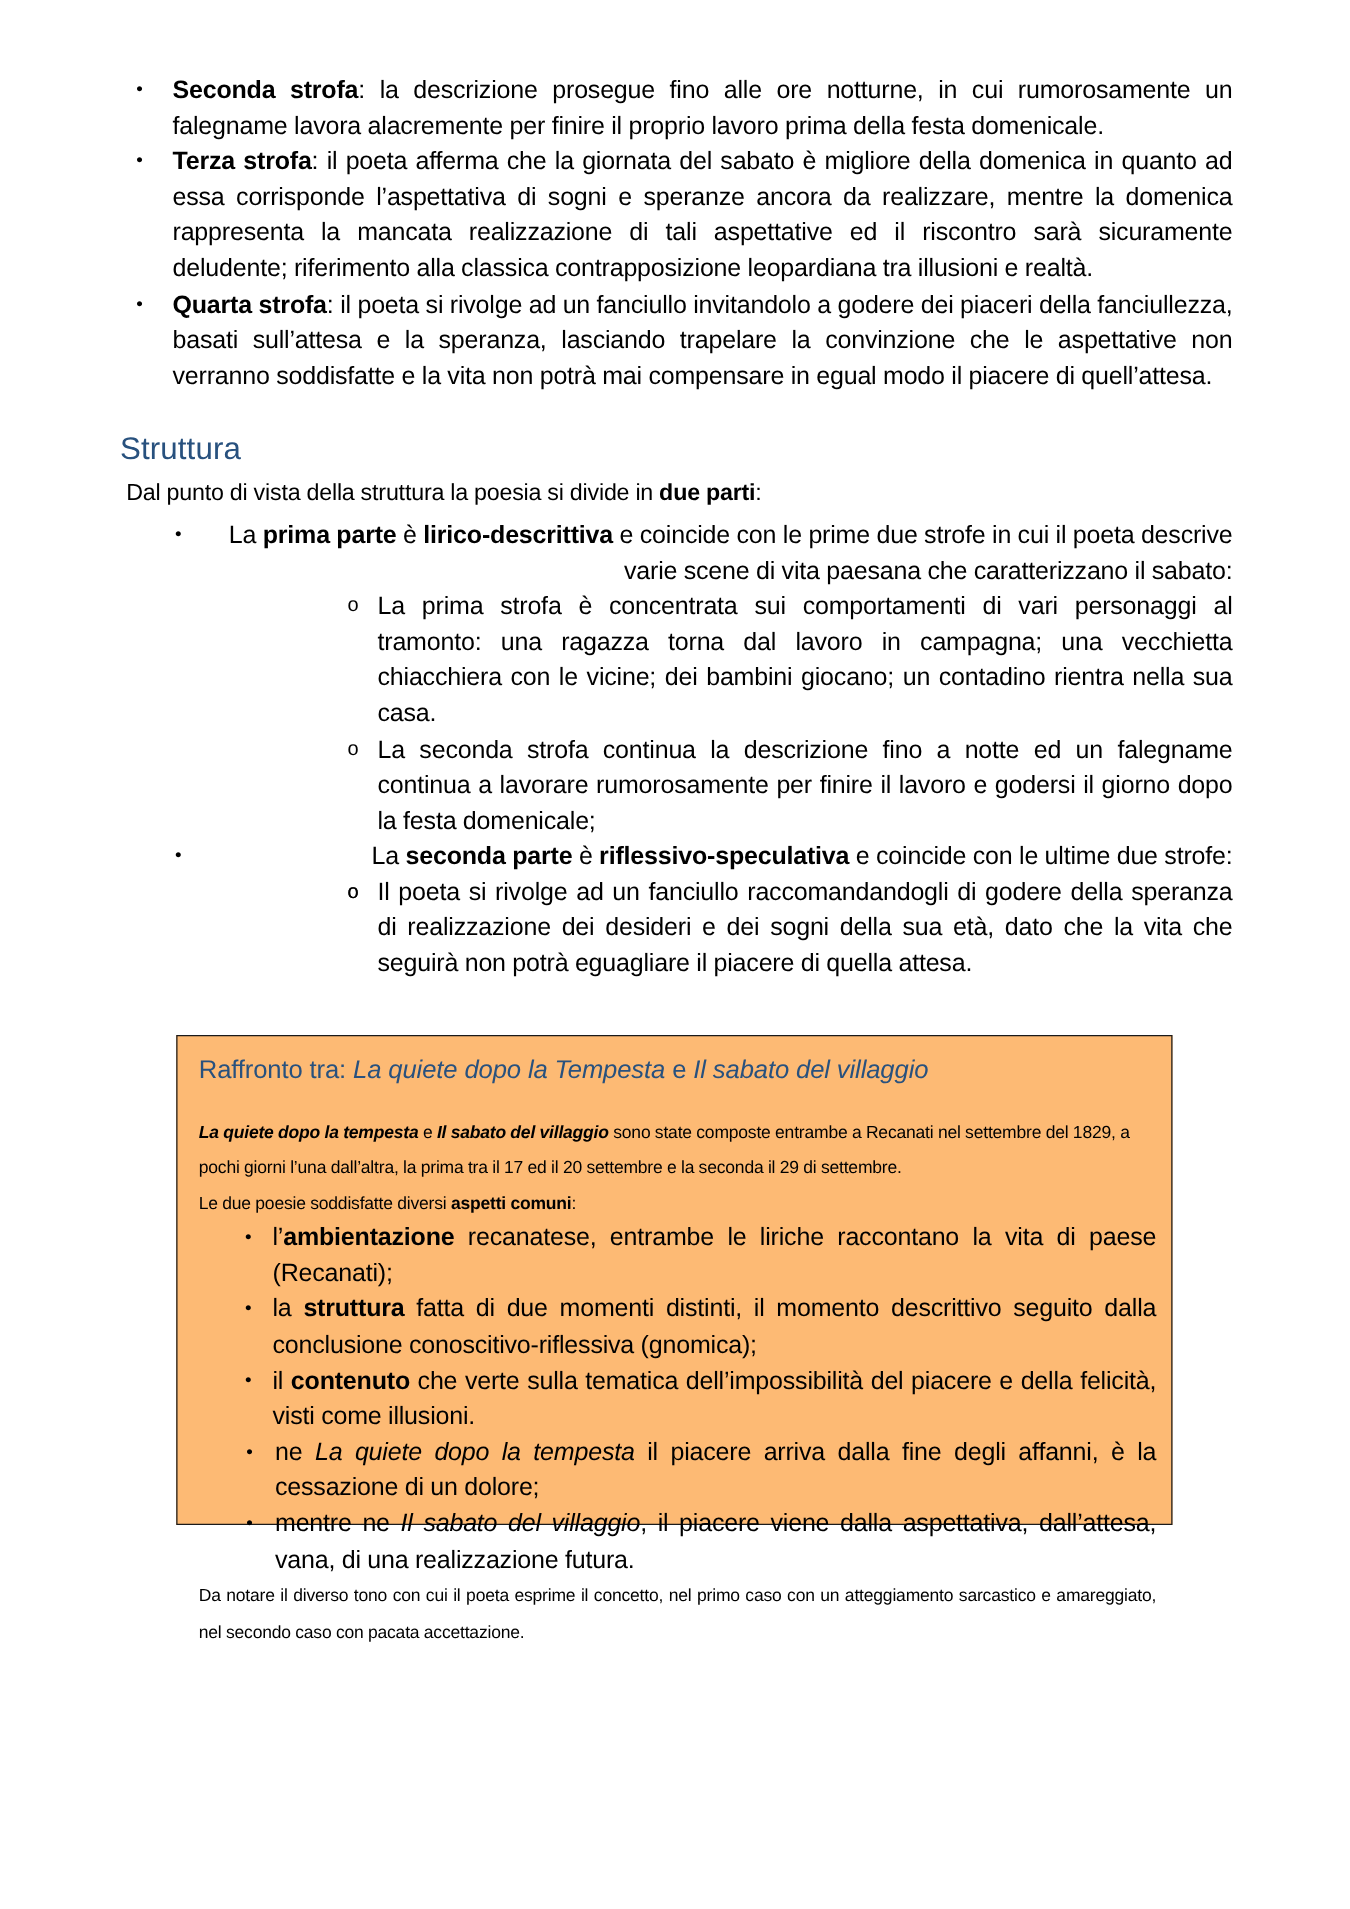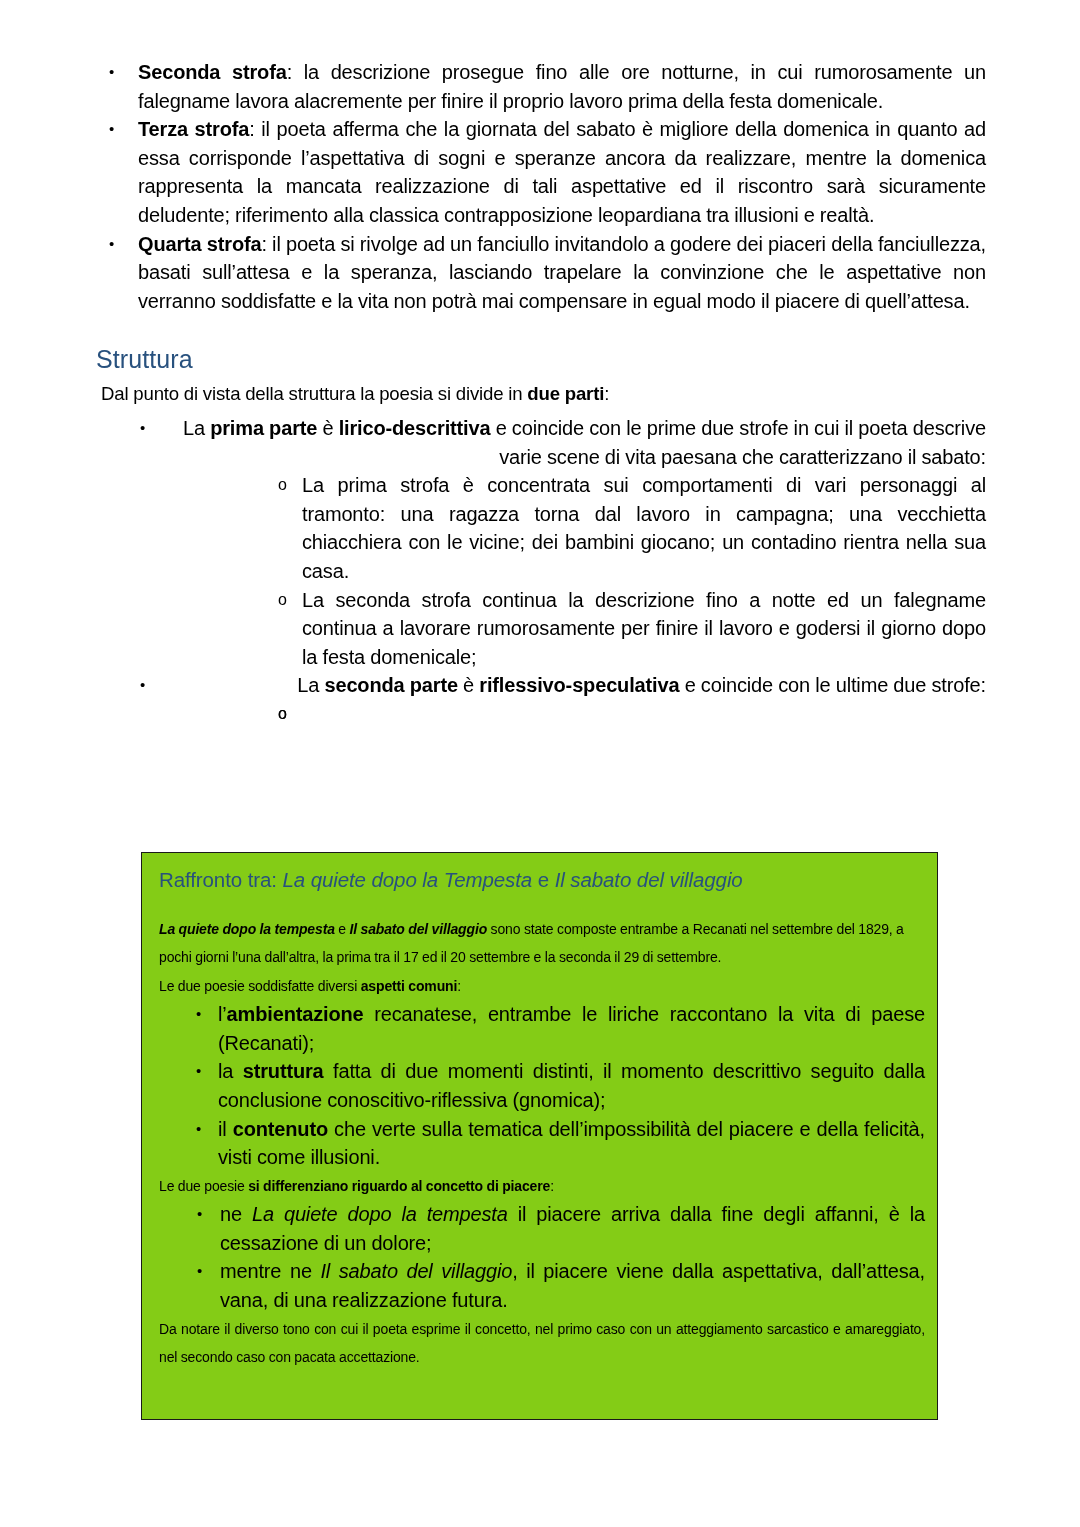--- a/index.html
+++ b/index.html
@@ -96,26 +96,26 @@
     font-weight: normal;
     margin: 0;
     letter-spacing: 0.1px;
   }
   .gap-md { height: 28px; }
 
   
   .cmp-box {
     position: absolute;
     left: 141px;
-    top: 852px;
+    top: 828px;
     width: 797px;
-    height: 568px;
+    height: 392px;
     border: 1.4px solid #1a1a1a;
     box-sizing: border-box;
-    background: #84cc16;
+    background: #fdba74;
   }
   .cmp-inner {
     position: absolute;
     left: 17px;
     top: 12px;
     right: 12px;
   }
   .cmp-title {
     font-family: "Liberation Sans", "DejaVu Sans", sans-serif;
     font-size: 20.5px;
@@ -193,20 +193,21 @@
       <li class="item l2">
         <span class="marker disc">•</span>
         <div class="itext nojust"><span>La </span><b>seconda parte</b><span> è </span><b>riflessivo-speculativa</b><span> e coincide con le ultime due strofe:</span></div>
 
         <ul class="lvl3">
           <li class="item l3">
             <span class="marker circ">o</span>
           </li>
           <li class="item l3">
             <span class="marker circ">o</span>
+            <div class="itext">Il poeta si rivolge ad un fanciullo raccomandandogli di godere della speranza di realizzazione dei desideri e dei sogni della sua età, dato che la vita che seguirà non potrà eguagliare il piacere di quella attesa.</div>
           </li>
         </ul>
       </li>
     </ul>
 
   </div>
 
   <div class="cmp-box">
     <div class="cmp-inner">
 
@@ -226,21 +227,20 @@
         <li class="item b1">
           <span class="marker disc">•</span>
           <div class="itext"><span>la </span><b>struttura</b><span> fatta di due momenti distinti, il momento descrittivo seguito dalla conclusione conoscitivo-riflessiva (gnomica);</span></div>
         </li>
         <li class="item b1">
           <span class="marker disc">•</span>
           <div class="itext"><span>il </span><b>contenuto</b><span> che verte sulla tematica dell’impossibilità del piacere e della felicità, visti come illusioni.</span></div>
         </li>
       </ul>
 
-      <div class="cmp-para nojust"><span>Le due poesie </span><b>si differenziano riguardo al concetto di piacere</b><span>:</span></div>
 
       <ul class="lvl1">
         <li class="item b2">
           <span class="marker disc">•</span>
           <div class="itext"><span>ne </span><i>La quiete dopo la tempesta</i><span> il piacere arriva dalla fine degli affanni, è la cessazione di un dolore;</span></div>
         </li>
         <li class="item b2">
           <span class="marker disc">•</span>
           <div class="itext"><span>mentre ne </span><i>Il sabato del villaggio</i><span>, il piacere viene dalla aspettativa, dall’attesa, vana, di una realizzazione futura.</span></div>
         </li>

